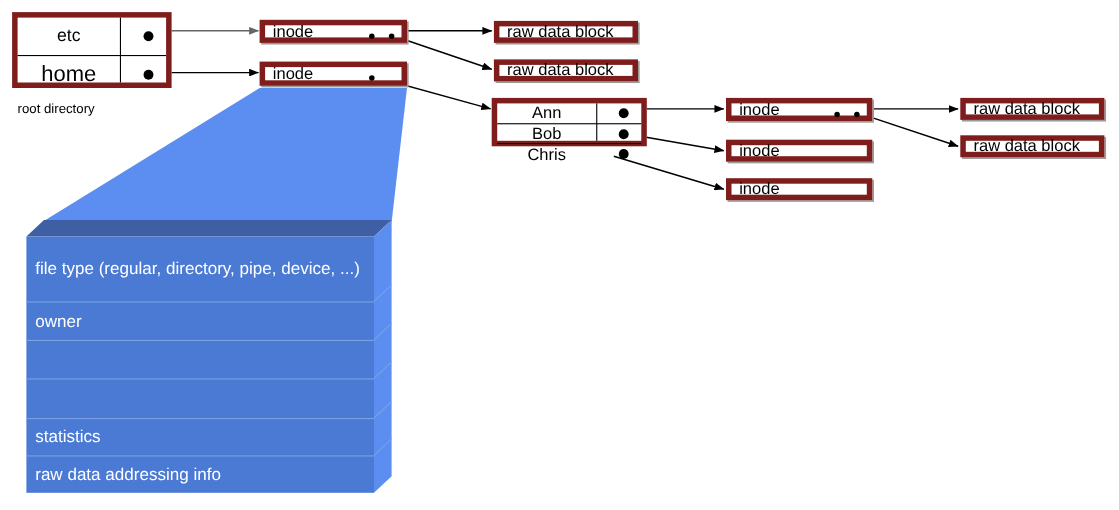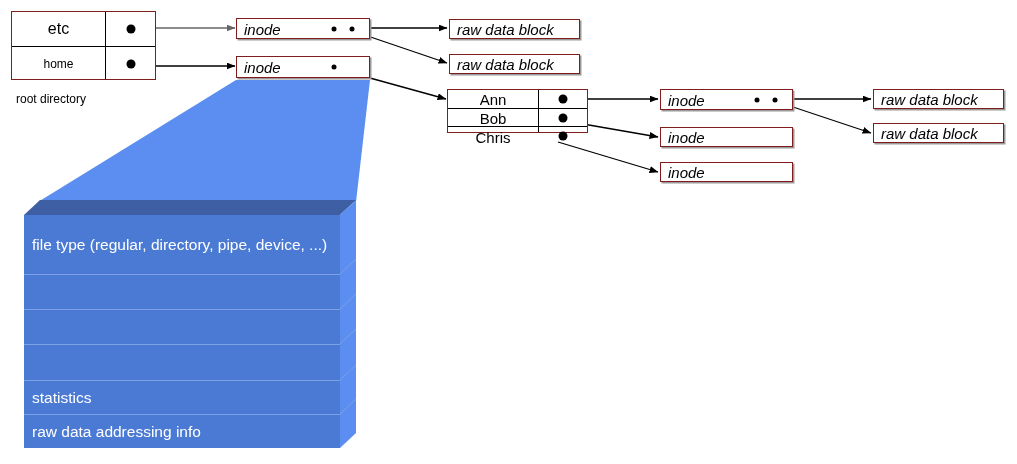--- a/index.html
+++ b/index.html
@@ -24,41 +24,40 @@
     position: absolute;
     left: 0; top: 0;
     width: 1017px;
     height: 464px;
     overflow: visible;
   }
   .box {
     position: absolute;
     box-sizing: border-box;
     background: #ffffff;
-    border: 1px solid #7f1d1d;
+    border: 5px solid #7f1d1d;
     font-size: 15px;
     line-height: 1;
     color: #000000;
     white-space: nowrap;
   }
   .box-shadow {
     box-shadow: 1.5px 1.5px 0 0 #9a9a9a;
   }
   .cell-text {
     position: absolute;
     top: 50%;
     transform: translateY(-50%);
   }
   .cell-text.center {
     left: 0; right: 0;
     text-align: center;
   }
   .cell-text.left {
     left: 7px;
-    font-style: italic;
   }
   .divider-v {
     position: absolute;
     top: 0; bottom: 0;
     width: 1px;
     background: #000000;
   }
   .divider-h {
     position: absolute;
     left: 0; right: 0;
@@ -128,20 +127,23 @@
       <line x1="340" y1="380" x2="356" y2="365"></line>
       <line x1="340" y1="414" x2="356" y2="399"></line>
     </g>
   </svg>
 
   <div class="info-front">
     <div class="info-row" style="top:0px;height:59px;">
       <span style="white-space:normal;">file type (regular, directory, pipe, device, ...)</span>
     </div>
     <div class="row-sep" style="top:59px;"></div>
+    <div class="info-row" style="top:60px;height:35px;">
+      <span>owner</span>
+    </div>
     <div class="row-sep" style="top:94px;"></div>
     <div class="row-sep" style="top:129px;"></div>
     <div class="row-sep" style="top:165px;"></div>
     <div class="info-row" style="top:166px;height:33px;">
       <span>statistics</span>
     </div>
     <div class="row-sep" style="top:199px;"></div>
     <div class="info-row" style="top:200px;height:33px;">
       <span>raw data addressing info</span>
     </div>
@@ -183,21 +185,21 @@
     <div class="divider-h" style="top:34px;"></div>
 
     <div style="position:absolute; left:0; top:0; width:93px; height:34px;">
       <span class="cell-text center" style="font-size:16px;">etc</span>
     </div>
     <div style="position:absolute; left:94px; top:0; width:50px; height:34px;">
       <span class="dot dot-lg" style="left:25px; top:17px;"></span>
     </div>
 
     <div style="position:absolute; left:0; top:35px; width:93px; height:34px;">
-      <span class="cell-text center" style="font-size:12px;">home</span>
+      <span class="cell-text center" style="font-size:20px;">home</span>
     </div>
     <div style="position:absolute; left:94px; top:35px; width:50px; height:34px;">
       <span class="dot dot-lg" style="left:25px; top:17px;"></span>
     </div>
   </div>
 
   <div class="caption" style="left:16px; top:92px;">root directory</div>
 
   <div class="box box-shadow" style="left:236px; top:18px; width:134px; height:21px;">
     <span class="cell-text left">inode</span>

